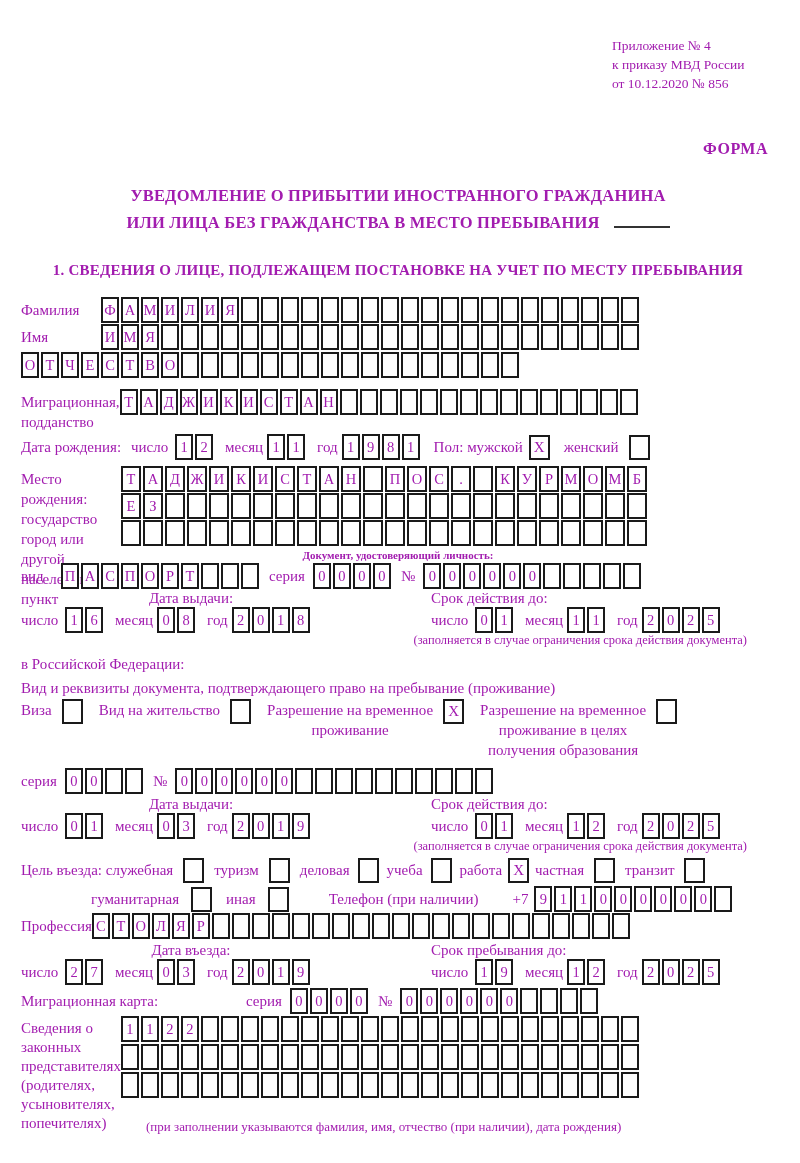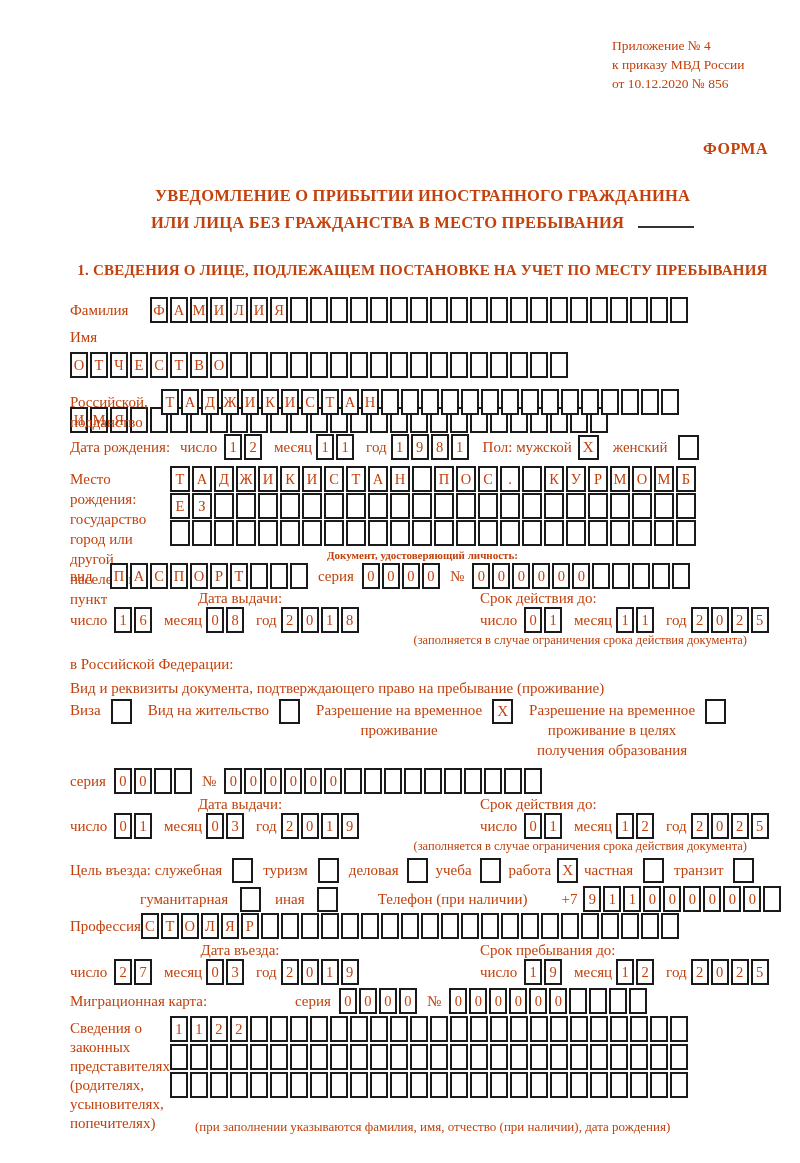--- a/index.html
+++ b/index.html
@@ -1,18 +1,18 @@
 <!DOCTYPE html>
 <html><head>
 <meta charset="utf-8">
 <style>
   html,body{margin:0;padding:0;background:#fff;}
   .page{position:relative;width:800px;height:1163px;box-sizing:border-box;
-        font-family:"Liberation Serif","DejaVu Serif",serif;color:#c2410c;
-        padding:0 25px 0 70px;overflow:hidden;background:#fff;}
+        font-family:"Liberation Serif","DejaVu Serif",serif;color:#a21caf;
+        padding:0 25px 0 21px;overflow:hidden;background:#fff;}
   .appendix{position:absolute;left:612px;top:36px;font-size:13.5px;line-height:19px;}
   .edition{margin-top:6px;}
   .forma{position:absolute;left:703px;top:140px;font-weight:bold;font-size:16px;letter-spacing:.5px;}
   .title{margin-top:0;padding-top:182px;text-align:center;font-weight:bold;font-size:16.5px;line-height:27px;letter-spacing:.2px;}
   .tl2{white-space:nowrap;}
   .t-underline{display:inline-block;width:56px;border-bottom:2px solid #333;margin-left:14px;vertical-align:baseline;}
   .sec-heading{margin-top:26px;text-align:center;font-weight:bold;font-size:15px;letter-spacing:.2px;}
   .frow{display:flex;align-items:flex-start;height:26px;font-size:15px;}
   .lbl{line-height:20px;padding-top:3px;flex:0 0 auto;}
   .w80{flex:0 0 80px}.w108{flex:0 0 108px}.w91{flex:0 0 91px}.w100{flex:0 0 100px}
@@ -93,21 +93,21 @@
         <span class="cell"></span>
         <span class="cell"></span>
         <span class="cell"></span>
         <span class="cell"></span>
         <span class="cell"></span>
         <span class="cell"></span>
         <span class="cell"></span>
       </span>
   </div>
 
-  <div class="frow" style="margin-top:1px;flex-direction:column;">
+  <div class="frow" style="margin-top:1px;">
     <span class="lbl w80">Имя</span>
     <span class="cells">
         <span class="cell">И</span>
         <span class="cell">М</span>
         <span class="cell">Я</span>
         <span class="cell"></span>
         <span class="cell"></span>
         <span class="cell"></span>
         <span class="cell"></span>
         <span class="cell"></span>
@@ -158,21 +158,21 @@
         <span class="cell"></span>
         <span class="cell"></span>
         <span class="cell"></span>
         <span class="cell"></span>
         <span class="cell"></span>
       </span>
   </div>
 
   <div class="frow" style="margin-top:11px;">
     <span class="lbl w91">
-      <span>Российской,</span><br>
+      <span>Миграционная,</span><br>
       <span>подданство</span>
     </span>
     <span class="cells">
         <span class="cell">Т</span>
         <span class="cell">А</span>
         <span class="cell">Д</span>
         <span class="cell">Ж</span>
         <span class="cell">И</span>
         <span class="cell">К</span>
         <span class="cell">И</span>

